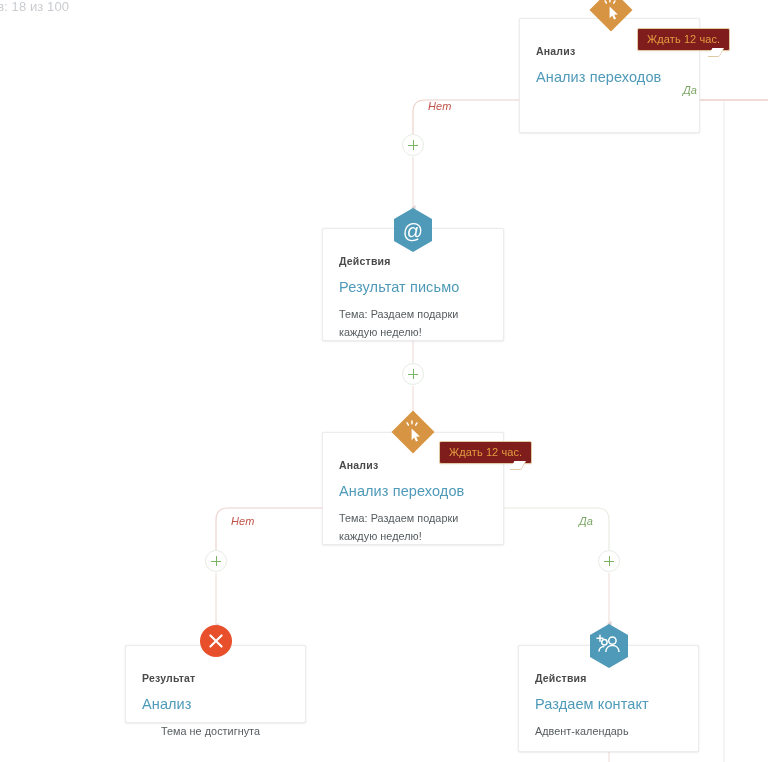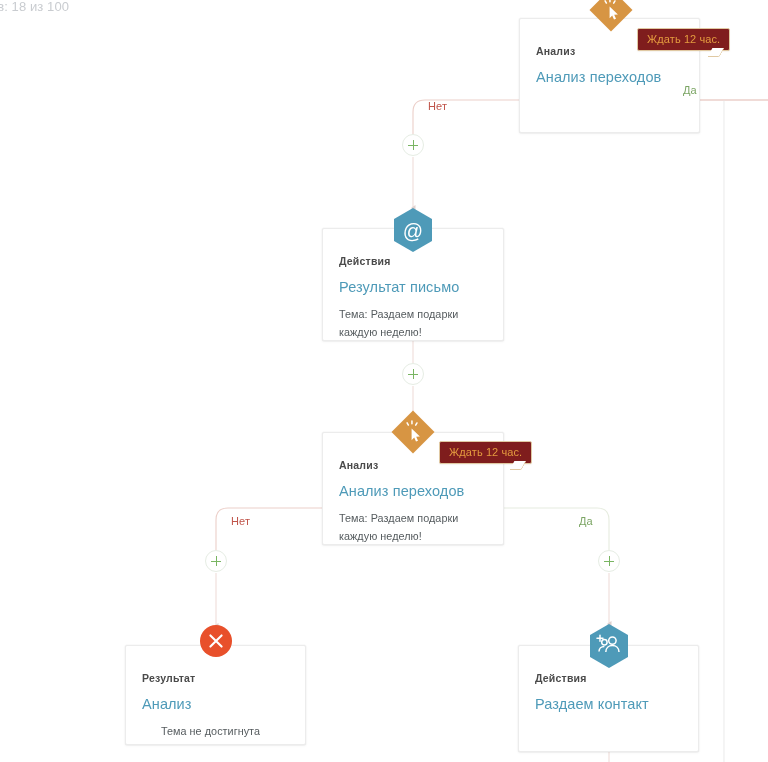--- a/index.html
+++ b/index.html
@@ -138,20 +138,21 @@
   .plus-btn::before { left: 5px; top: 9.5px; width: 10px; height: 1.4px; }
   .plus-btn::after  { top: 5px; left: 9.5px; height: 10px; width: 1.4px; }
 
   
   .branch-label {
     position: absolute;
     font-size: 11px;
     letter-spacing: .1px;
     z-index: 18;
     white-space: nowrap;
+    font-style: italic;
   }
   .branch-no  { color: #c0544a; }
   .branch-yes { color: #7ba564; }
 </style>
 </head>
 <body>
 
 <div id="canvas">
 
   <div class="counter">лов: 18 из 100</div>
@@ -235,35 +236,36 @@
       <g fill="#ffffff">
         <path d="M21.6 19.6 L21.6 31.2 L24.2 28.6 L26.0 32.6 L28.0 31.7 L26.2 27.8 L29.9 27.5 Z"></path>
         <rect x="17.0" y="13.0" width="1.5" height="4.0" rx=".7" transform="rotate(-30 17.7 15)"></rect>
         <rect x="21.2" y="11.2" width="1.5" height="4.2" rx=".7"></rect>
         <rect x="25.6" y="13.0" width="1.5" height="4.0" rx=".7" transform="rotate(30 26.3 15)"></rect>
       </g>
     </svg>
   </div>
   <div class="wait-badge" style="left:439px; top:441px;">Ждать 12 час.</div>
 
-  <div class="card" style="left:125px; top:645px; width:181px; height:100px;text-align:center;">
+  <div class="card" style="left:125px; top:645px; width:181px; height:78px;text-align:center;">
     <div class="card-kind">Результат</div>
     <div class="card-title">Анализ</div>
     <div class="card-sub">Тема не достигнута</div>
   </div>
   <div class="node" style="left:199px; top:624px; width:34px; height:34px;">
     <svg width="34" height="34" viewBox="0 0 34 34">
       <circle cx="17" cy="17" r="16" fill="#e8502b"></circle>
       <path d="M11.4,11.4 L22.6,22.6 M22.6,11.4 L11.4,22.6" stroke="#ffffff" stroke-width="2.1" stroke-linecap="round"></path>
     </svg>
   </div>
 
   <div class="card" style="left:518px; top:645px; width:181px; height:107px;">
     <div class="card-kind">Действия</div>
     <div class="card-title">Раздаем контакт</div>
+    <div class="card-sub">Адвент-календарь</div>
   </div>
   <div class="node" style="left:588px; top:623px; width:42px; height:46px;">
     <svg width="42" height="46" viewBox="0 0 42 46">
       <polygon points="21,1 40,12 40,34 21,45 2,34 2,12" fill="#4e9ab8"></polygon>
       <g fill="none" stroke="#ffffff" stroke-width="1.5">
         <circle cx="24.4" cy="17.6" r="3.7"></circle>
         <path d="M17.8,29.0 c0,-4.0 2.9,-6.6 6.6,-6.6 c3.7,0 6.6,2.6 6.6,6.6"></path>
         <circle cx="16.4" cy="19.2" r="2.7"></circle>
         <path d="M11.0,28.6 c0,-3.2 2.3,-5.2 5.4,-5.2"></path>
         <path d="M9.0,15.3 L15.0,15.3 M12.0,12.3 L12.0,18.3" stroke-linecap="round"></path>

